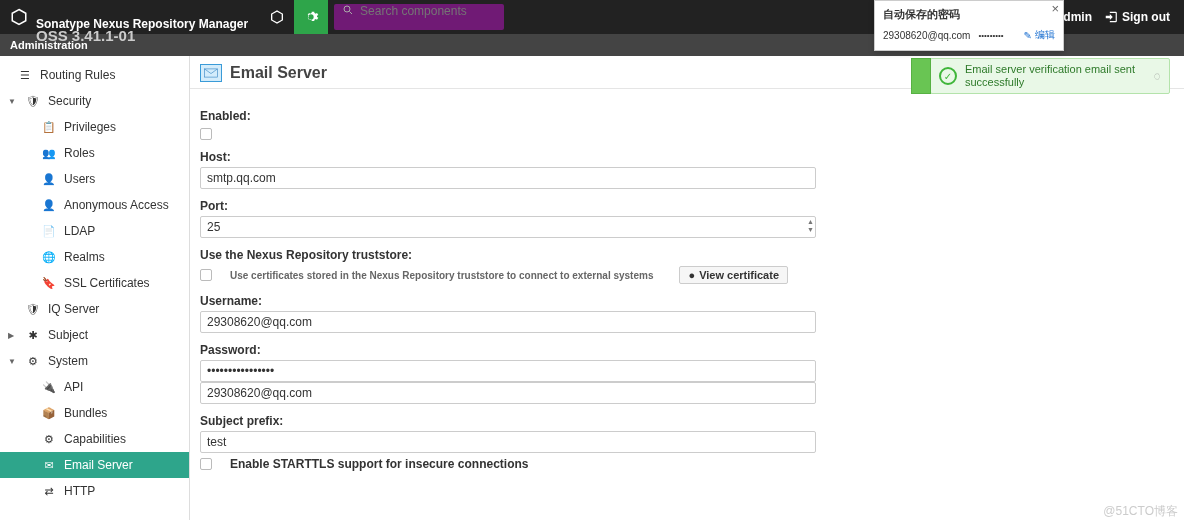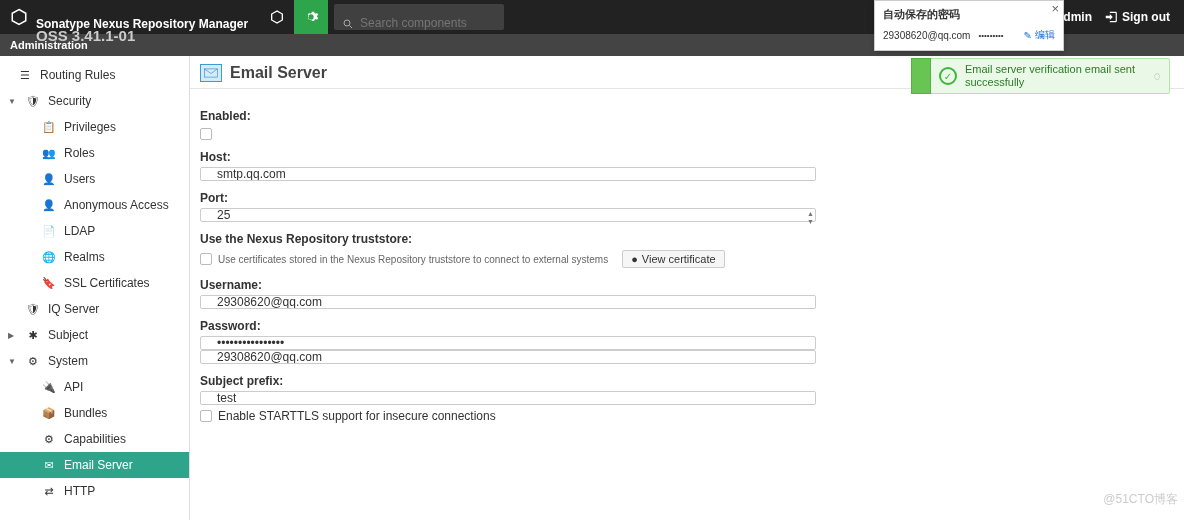--- a/index.html
+++ b/index.html
@@ -7,21 +7,21 @@
 
 
 .topbar { height:34px; background:#222; display:flex; align-items:center; color:#fff; position:relative; }
 .logo-hex { width:18px; height:18px; margin:0 8px 0 10px; }
 .brand { display:flex; flex-direction:column; margin-right:12px;margin-top:24px;}
 .brand-title { font-size:12px; font-weight:bold; line-height:13px;}
 .brand-ver { font-size:15px; color:#ccc; line-height:10px;font-weight:bold;}
 .top-btn { width:34px; height:34px; display:flex; align-items:center; justify-content:center; }
 .top-btn.cube { background:#222; }
 .top-btn.gear { background:#2ea54a; }
-.search { background:#404040; height:26px; margin-left:6px; display:flex; align-items:flex-end; padding:0 8px; border-radius:2px; width:170px;}
+.search { background:#701a75; height:26px; margin-left:6px; display:flex; align-items:flex-start; padding:0 8px; border-radius:2px; width:170px;}
 .search input { background:transparent; border:none; color:#aaa; font-size:12px; width:130px; outline:none; margin-left:6px;}
 .top-right { position:absolute; right:0; top:0; height:34px; display:flex; align-items:center; gap:12px; padding-right:14px;}
 .top-right .user, .top-right .signout { display:flex; align-items:center; gap:4px; font-size:12px; font-weight:bold;}
 
 
 .admin-strip { height:22px; background:#444; color:#fff; font-size:11px; font-weight:bold; padding-left:10px; display:flex; align-items:center;}
 
 
 .wrap { display:flex; height:calc(100% - 56px);}
 .sidebar { width:190px; border-right:1px solid #ddd; overflow-y:auto; padding-top:6px;}
@@ -35,43 +35,43 @@
 
 
 .main { flex:1; overflow-y:auto; position:relative;}
 .page-head { display:flex; align-items:center; padding:8px 10px 6px 10px; border-bottom:1px solid #e5e5e5; gap:8px;}
 .page-head .hicon { width:22px; height:18px; border:1px solid #3a9bd8; background:#d3ecfb; display:flex; align-items:center; justify-content:center;}
 .page-head h1 { font-size:16px; color:#444;}
 .page-head .sub { font-size:12px; color:#666; margin-left:4px;}
 .form-area { padding:10px 20px 20px 10px; max-width:820px;}
 .label { font-size:12px; font-weight:bold; color:#333; margin-top:10px; margin-bottom:3px; display:block;}
 .hint { font-size:10px; color:#666; }
-.input, .num { width:100%; max-width:616px; height:14px; border:1px solid #ccc; border-radius:2px; padding:0 16px; font-size:12px; color:#333;}
+.input, .num { width:100%; max-width:616px; height:22px; border:1px solid #ccc; border-radius:2px; padding:0 6px; font-size:12px; color:#333;}
 .num-wrap { position:relative; width:616px;border-radius:7px; }
 .num-wrap .updn { position:absolute; right:2px; top:2px; font-size:7px; color:#777; line-height:8px; display:flex; flex-direction:column;}
 .cb { width:12px; height:12px; border:1px solid #bbb; border-radius:2px; display:inline-block; vertical-align:middle;}
-.cb-line { display:flex; align-items:center; gap:6px; margin-top:4px;}
+.cb-line { display:flex; align-items:center; gap:18px; margin-top:4px;font-weight:bold;}
 .viewcert { margin-left:8px; display:inline-flex; align-items:center; border:1px solid #ccc; background:#f6f6f6; padding:2px 8px; border-radius:2px; font-size:11px; gap:4px;}
 
 
 .toast { position:absolute; right:14px; top:2px; width:240px; height:36px; background:#e9f8e7; border:1px solid #b4e3ab; display:flex; align-items:center; padding:4px 8px; gap:8px; border-radius:2px; z-index:3;}
 .toast .tick { width:18px; height:18px; border-radius:50%; border:2px solid #3fb63a; color:#3fb63a; display:flex; align-items:center; justify-content:center; font-size:10px;}
 .toast-side { width:20px; height:36px; background:#69c553; position:absolute; left:-20px; top:-1px; border:1px solid #57b143;}
 .toast .tx { font-size:11px; color:#2e7a2a; line-height:13px;}
 .toast .close { margin-left:auto; color:#888;}
 
 
 .saved-pass { position:absolute; right:120px; top:0px; width:190px; background:#fff; border:1px solid #ccc; box-shadow:0 2px 6px rgba(0,0,0,.2); padding:6px 8px 8px 8px; z-index:10; font-size:11px;}
 .saved-pass .close { position:absolute; right:4px; top:0; color:#666; font-size:13px;}
 .saved-pass .title { font-weight:bold; margin-bottom:6px;}
 .saved-pass .row { display:flex; align-items:center; gap:8px; font-size:10px;}
 .saved-pass .dots { font-size:8px;}
 .saved-pass .edit { margin-left:auto; color:#1b6fd0; display:flex; align-items:center; gap:3px;}
 
-.water { position:absolute; right:6px; bottom:12px; color:#ccc; font-size:12px;}
+.water { position:absolute; right:6px; bottom:0; color:#ccc; font-size:12px;}
 </style>
 </head>
 <body>
 
 <div class="topbar">
   <svg class="logo-hex" viewBox="0 0 24 24">
       <polygon points="12,2 21,7 21,17 12,22 3,17 3,7" fill="none" stroke="#fff" stroke-width="2"></polygon>
     </svg>
   <div class="brand">
     <div class="brand-title">Sonatype Nexus Repository Manager</div>

